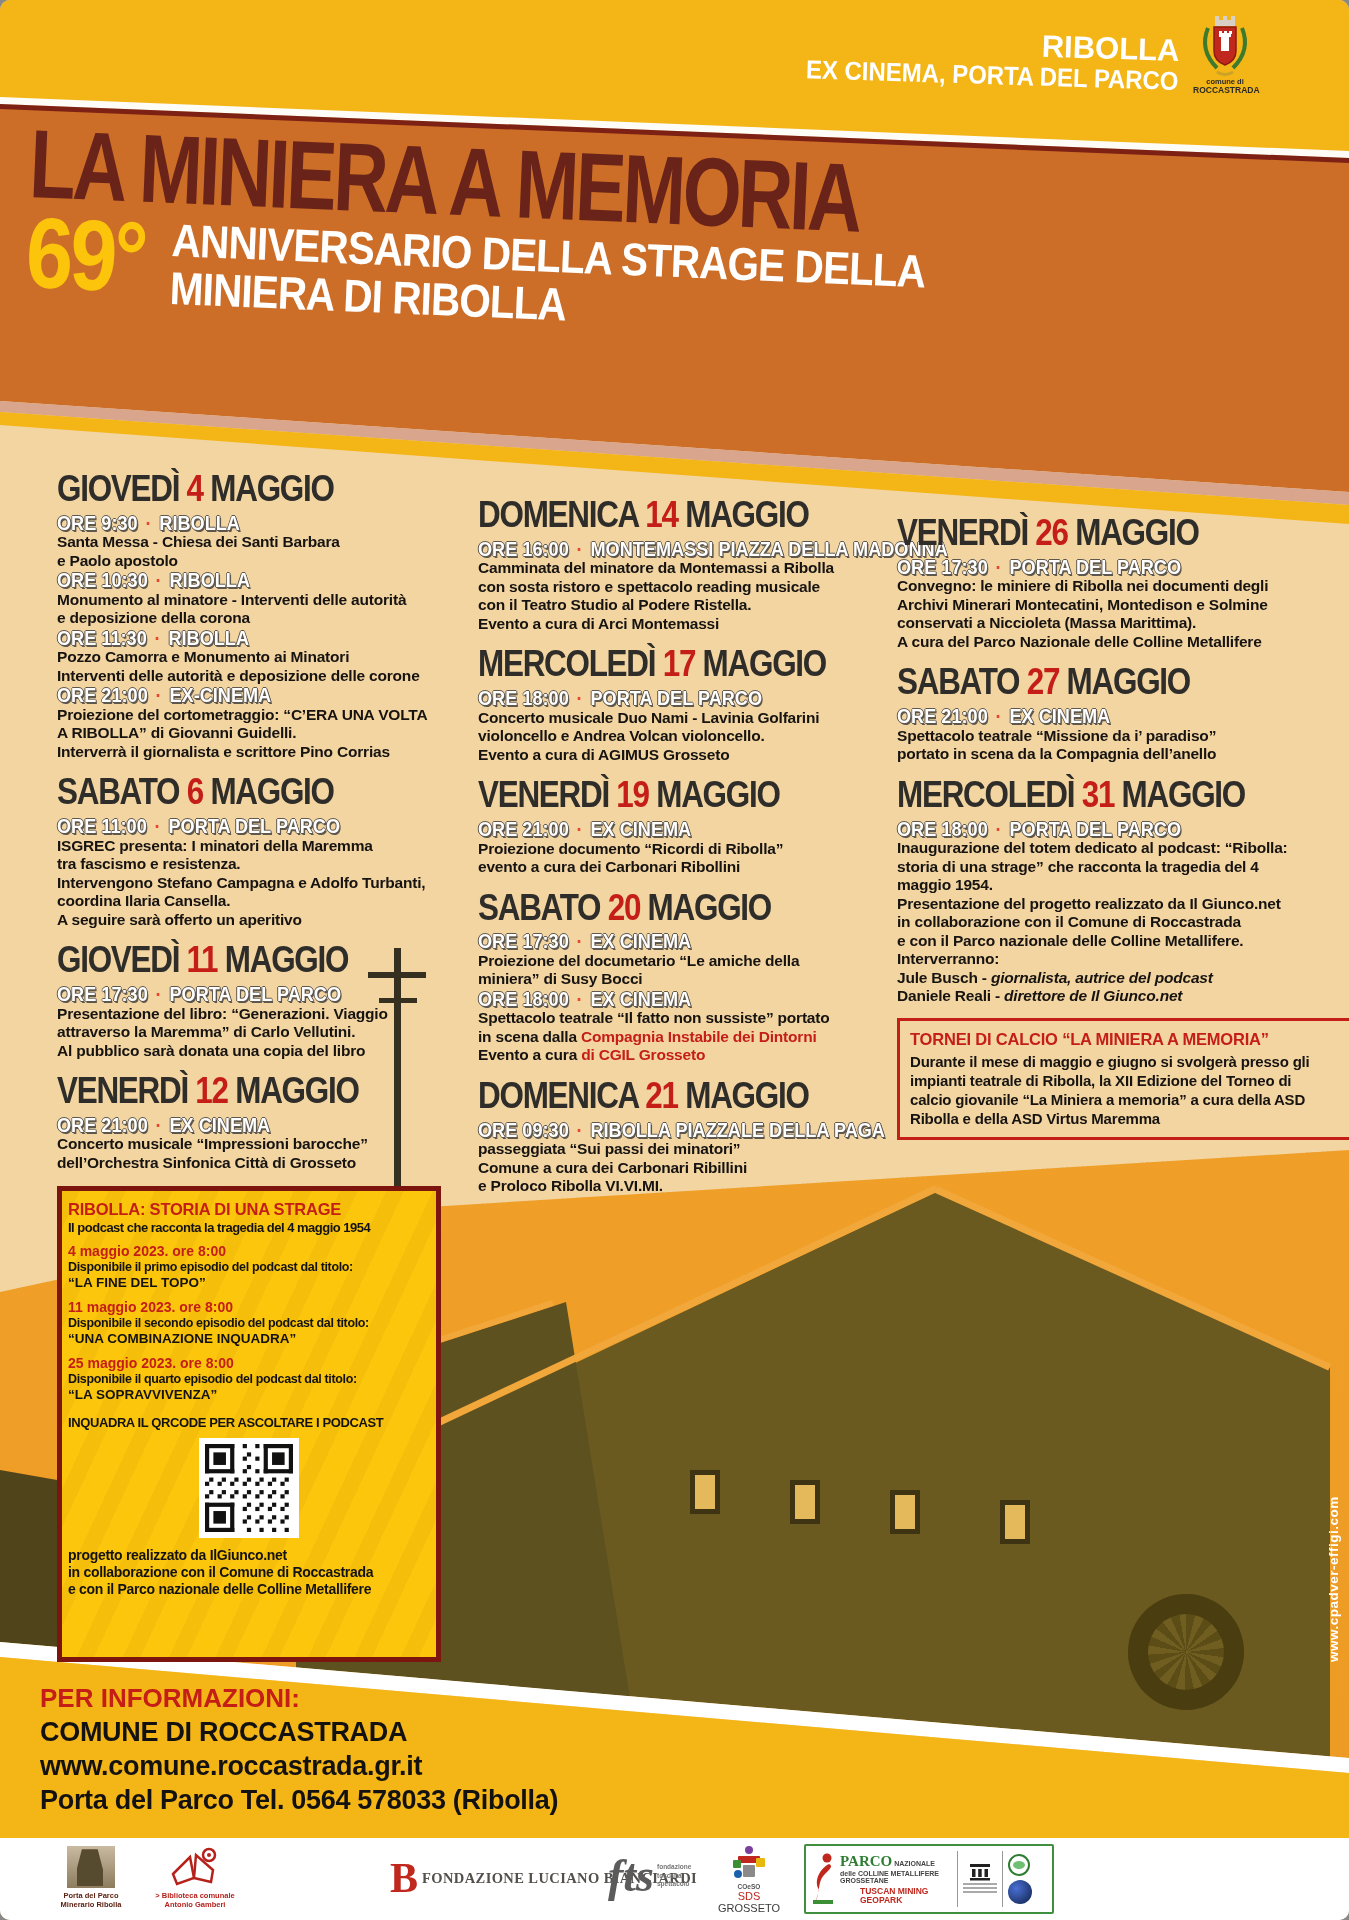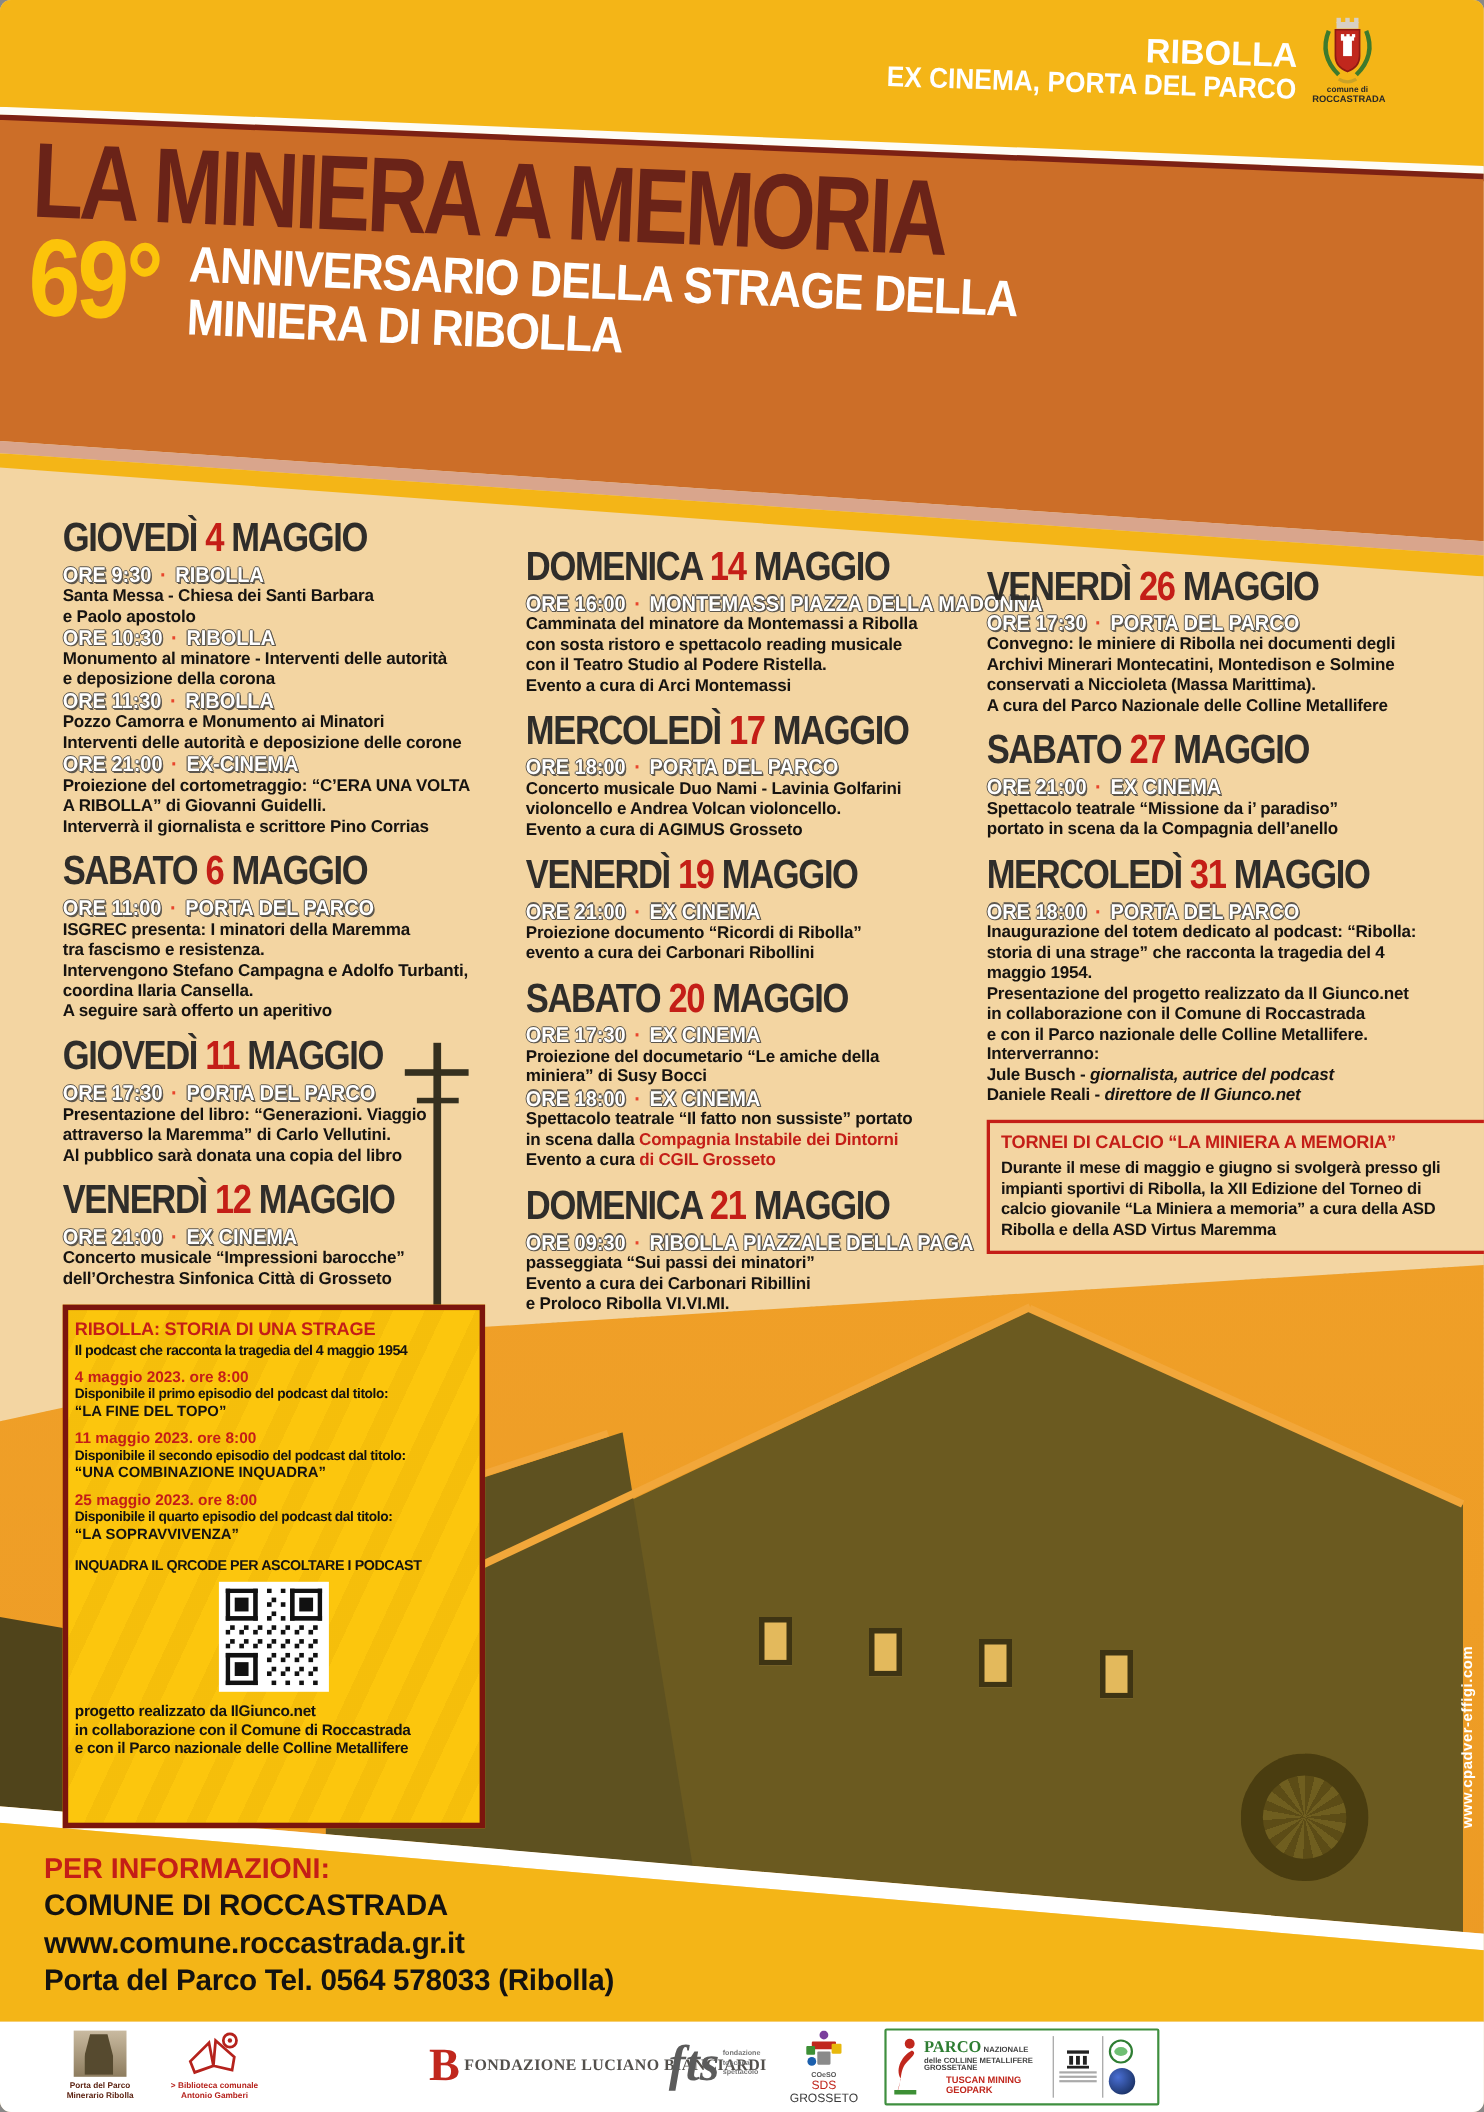--- a/index.html
+++ b/index.html
@@ -280,21 +280,21 @@
           <div class="ev-b"><span>miniera” di Susy Bocci</span></div>
           <div class="ev-t"><span>ORE 18:00</span><span class="dot"> · </span><span>EX CINEMA</span></div>
           <div class="ev-b"><span>Spettacolo teatrale “Il fatto non sussiste” portato</span></div>
           <div class="ev-b"><span>in scena dalla </span><span class="seg-red">Compagnia Instabile dei Dintorni</span></div>
           <div class="ev-b"><span>Evento a cura </span><span class="seg-red">di CGIL Grosseto</span></div>
         </div>
         <div class="ev">
           <div class="ev-h"><span>DOMENICA </span><span class="num">21</span><span> MAGGIO</span></div>
           <div class="ev-t"><span>ORE 09:30</span><span class="dot"> · </span><span>RIBOLLA PIAZZALE DELLA PAGA</span></div>
           <div class="ev-b"><span>passeggiata “Sui passi dei minatori”</span></div>
-          <div class="ev-b"><span>Evento a cura dei Carbonari Ribillini</span></div>
+          <div class="ev-b"><span>Comune a cura dei Carbonari Ribillini</span></div>
           <div class="ev-b"><span>e Proloco Ribolla VI.VI.MI.</span></div>
         </div>
       </div>
       <div class="col" style="width: 412px; padding-top: 44px; margin-left: 27px;">
         <div class="ev">
           <div class="ev-h"><span>VENERDÌ </span><span class="num">26</span><span> MAGGIO</span></div>
           <div class="ev-t"><span>ORE 17:30</span><span class="dot"> · </span><span>PORTA DEL PARCO</span></div>
           <div class="ev-b"><span>Convegno: le miniere di Ribolla nei documenti degli</span></div>
           <div class="ev-b"><span>Archivi Minerari Montecatini, Montedison e Solmine</span></div>
           <div class="ev-b"><span>conservati a Niccioleta (Massa Marittima).</span></div>
@@ -315,21 +315,21 @@
           <div class="ev-b"><span>Presentazione del progetto realizzato da Il Giunco.net</span></div>
           <div class="ev-b"><span>in collaborazione con il Comune di Roccastrada</span></div>
           <div class="ev-b"><span>e con il Parco nazionale delle Colline Metallifere.</span></div>
           <div class="ev-b"><span>Interverranno:</span></div>
           <div class="ev-b"><span>Jule Busch - </span><span class="seg-it">giornalista, autrice del podcast</span></div>
           <div class="ev-b"><span>Daniele Reali - </span><span class="seg-it">direttore de Il Giunco.net</span></div>
         </div>
         <div class="box-tornei">
           <div class="bt-title">TORNEI DI CALCIO “LA MINIERA A MEMORIA”</div>
           <div class="bt-line">Durante il mese di maggio e giugno si svolgerà presso gli</div>
-          <div class="bt-line">impianti sportivi di Ribolla, la XII Edizione del Torneo di</div>
+          <div class="bt-line">impianti teatrale di Ribolla, la XII Edizione del Torneo di</div>
           <div class="bt-line">calcio giovanile “La Miniera a memoria” a cura della ASD</div>
           <div class="bt-line">Ribolla e della ASD Virtus Maremma</div>
         </div>
       </div>
     </div>
 
   <div id="podcast-box">
     <div class="pb-title">RIBOLLA: STORIA DI UNA STRAGE</div>
     <div class="pb-sub">Il podcast che racconta la tragedia del 4 maggio 1954</div>
     <div>

